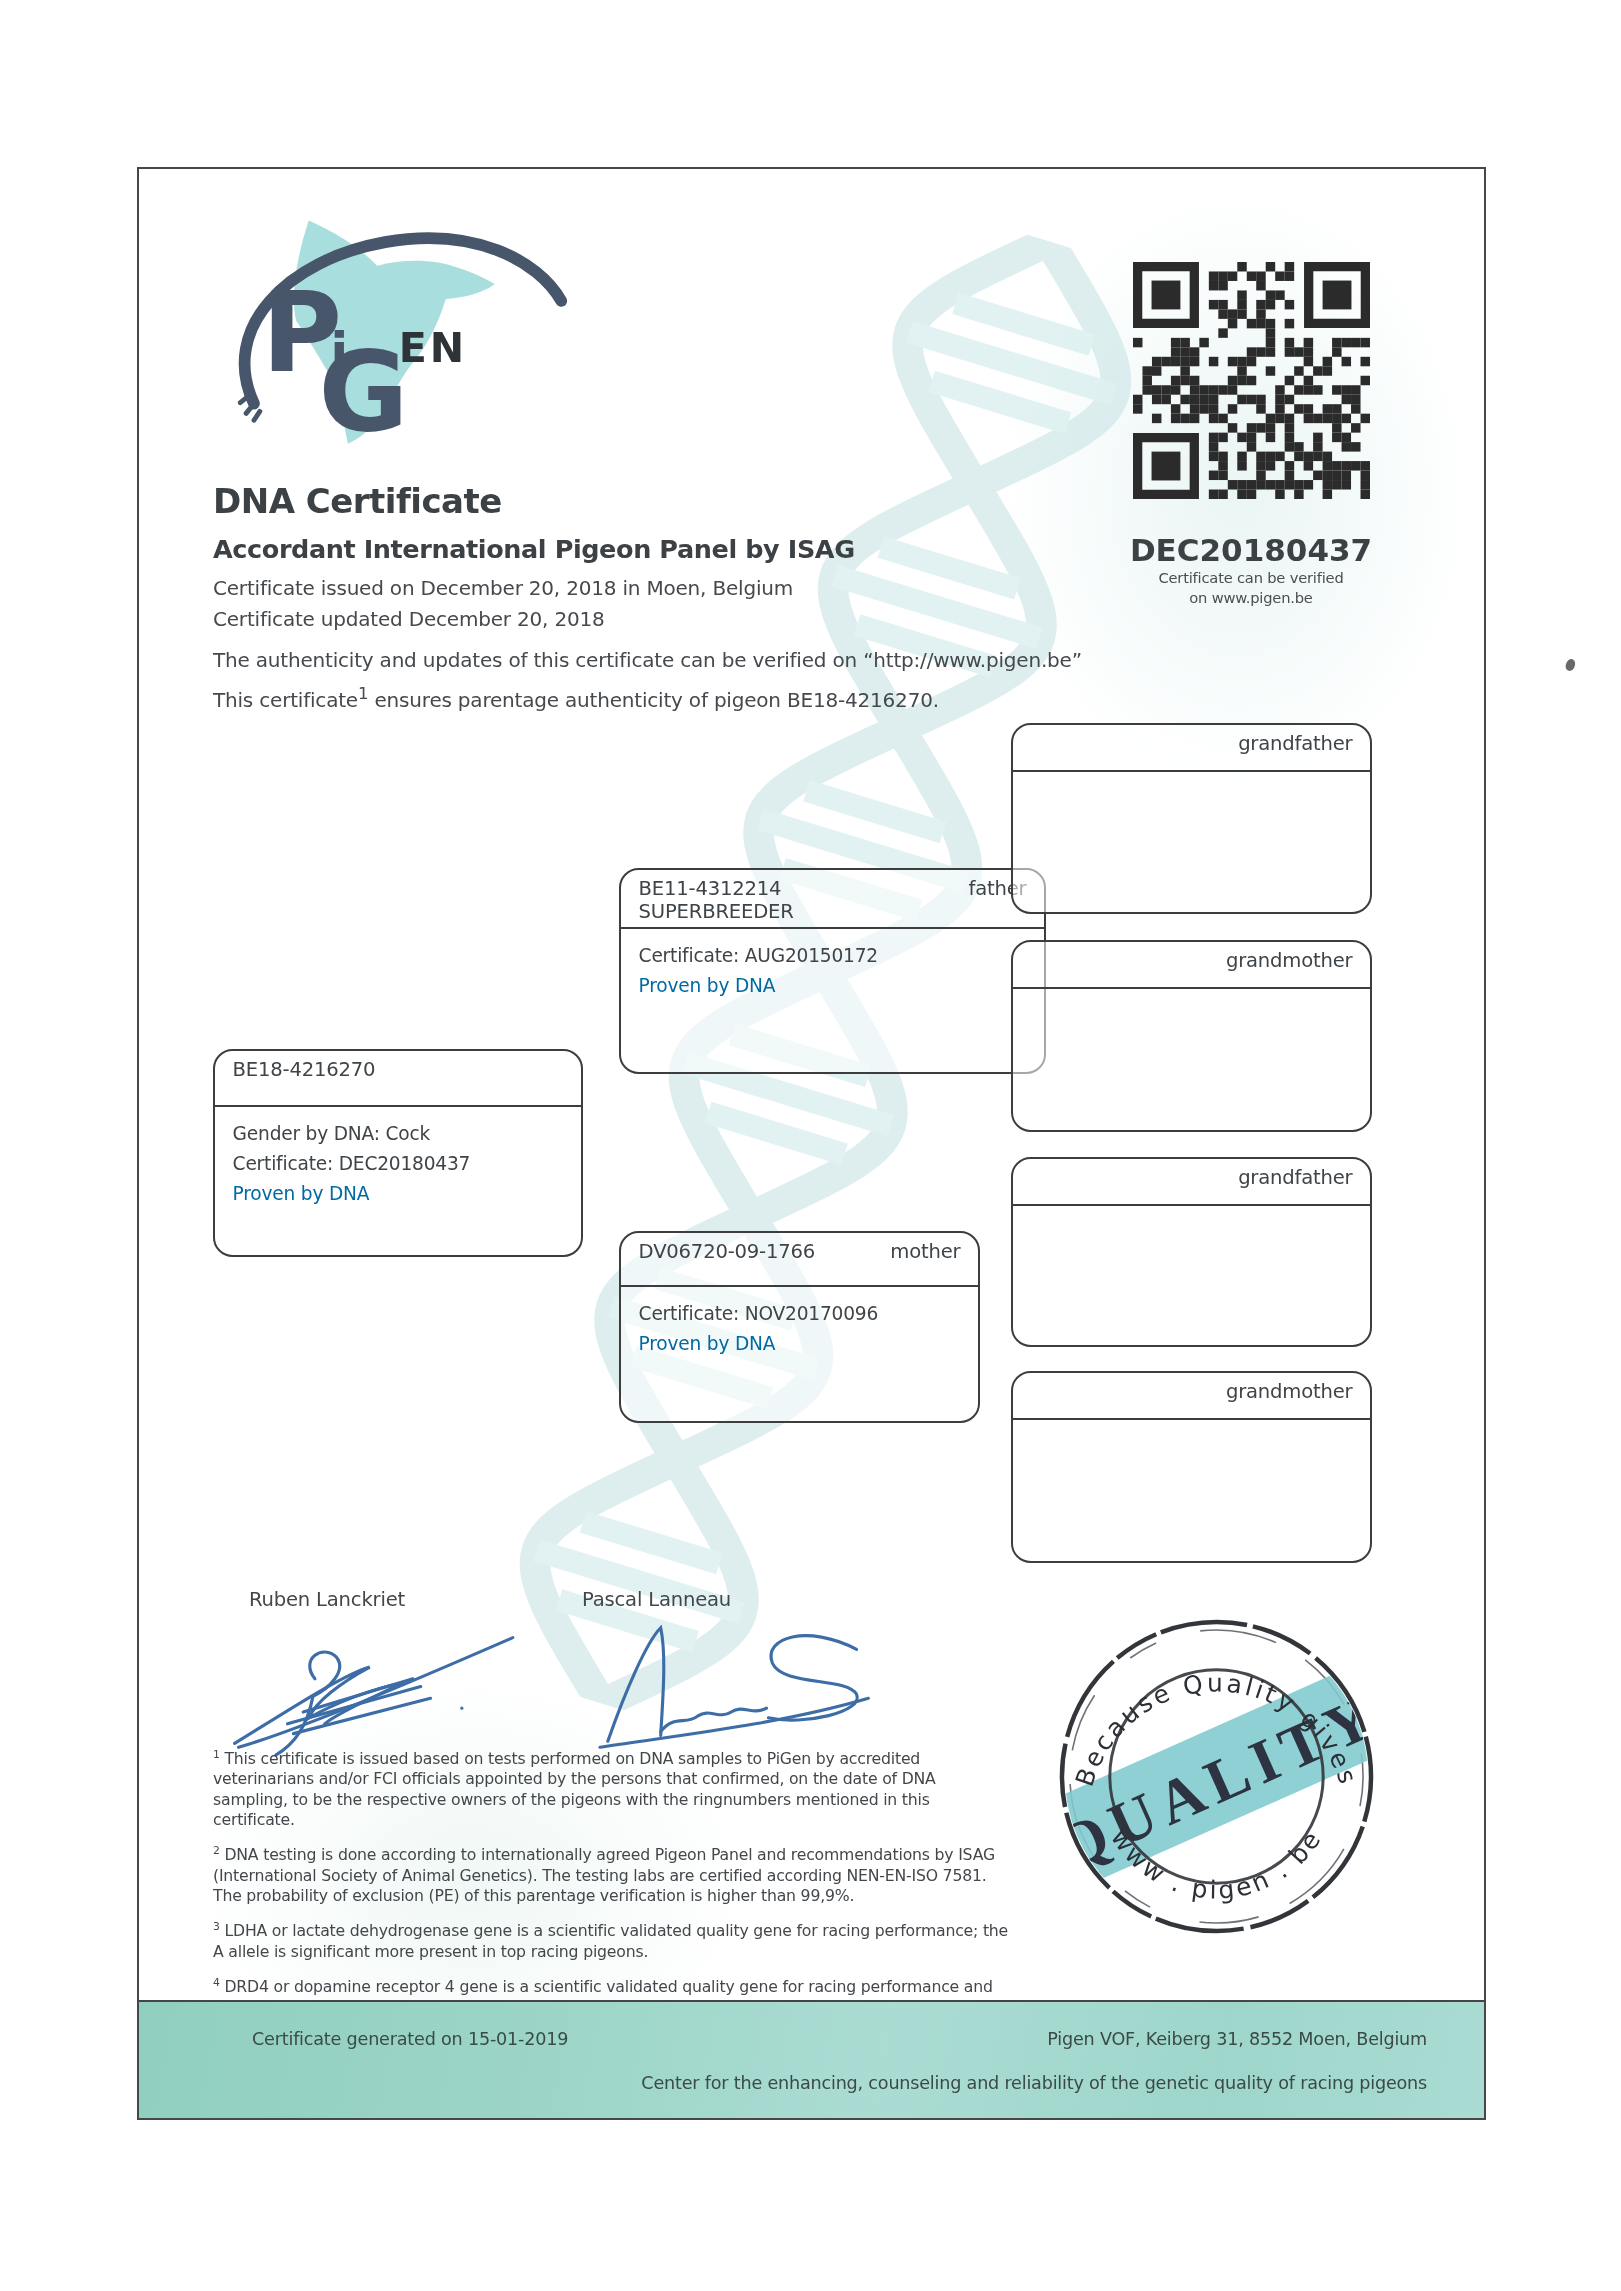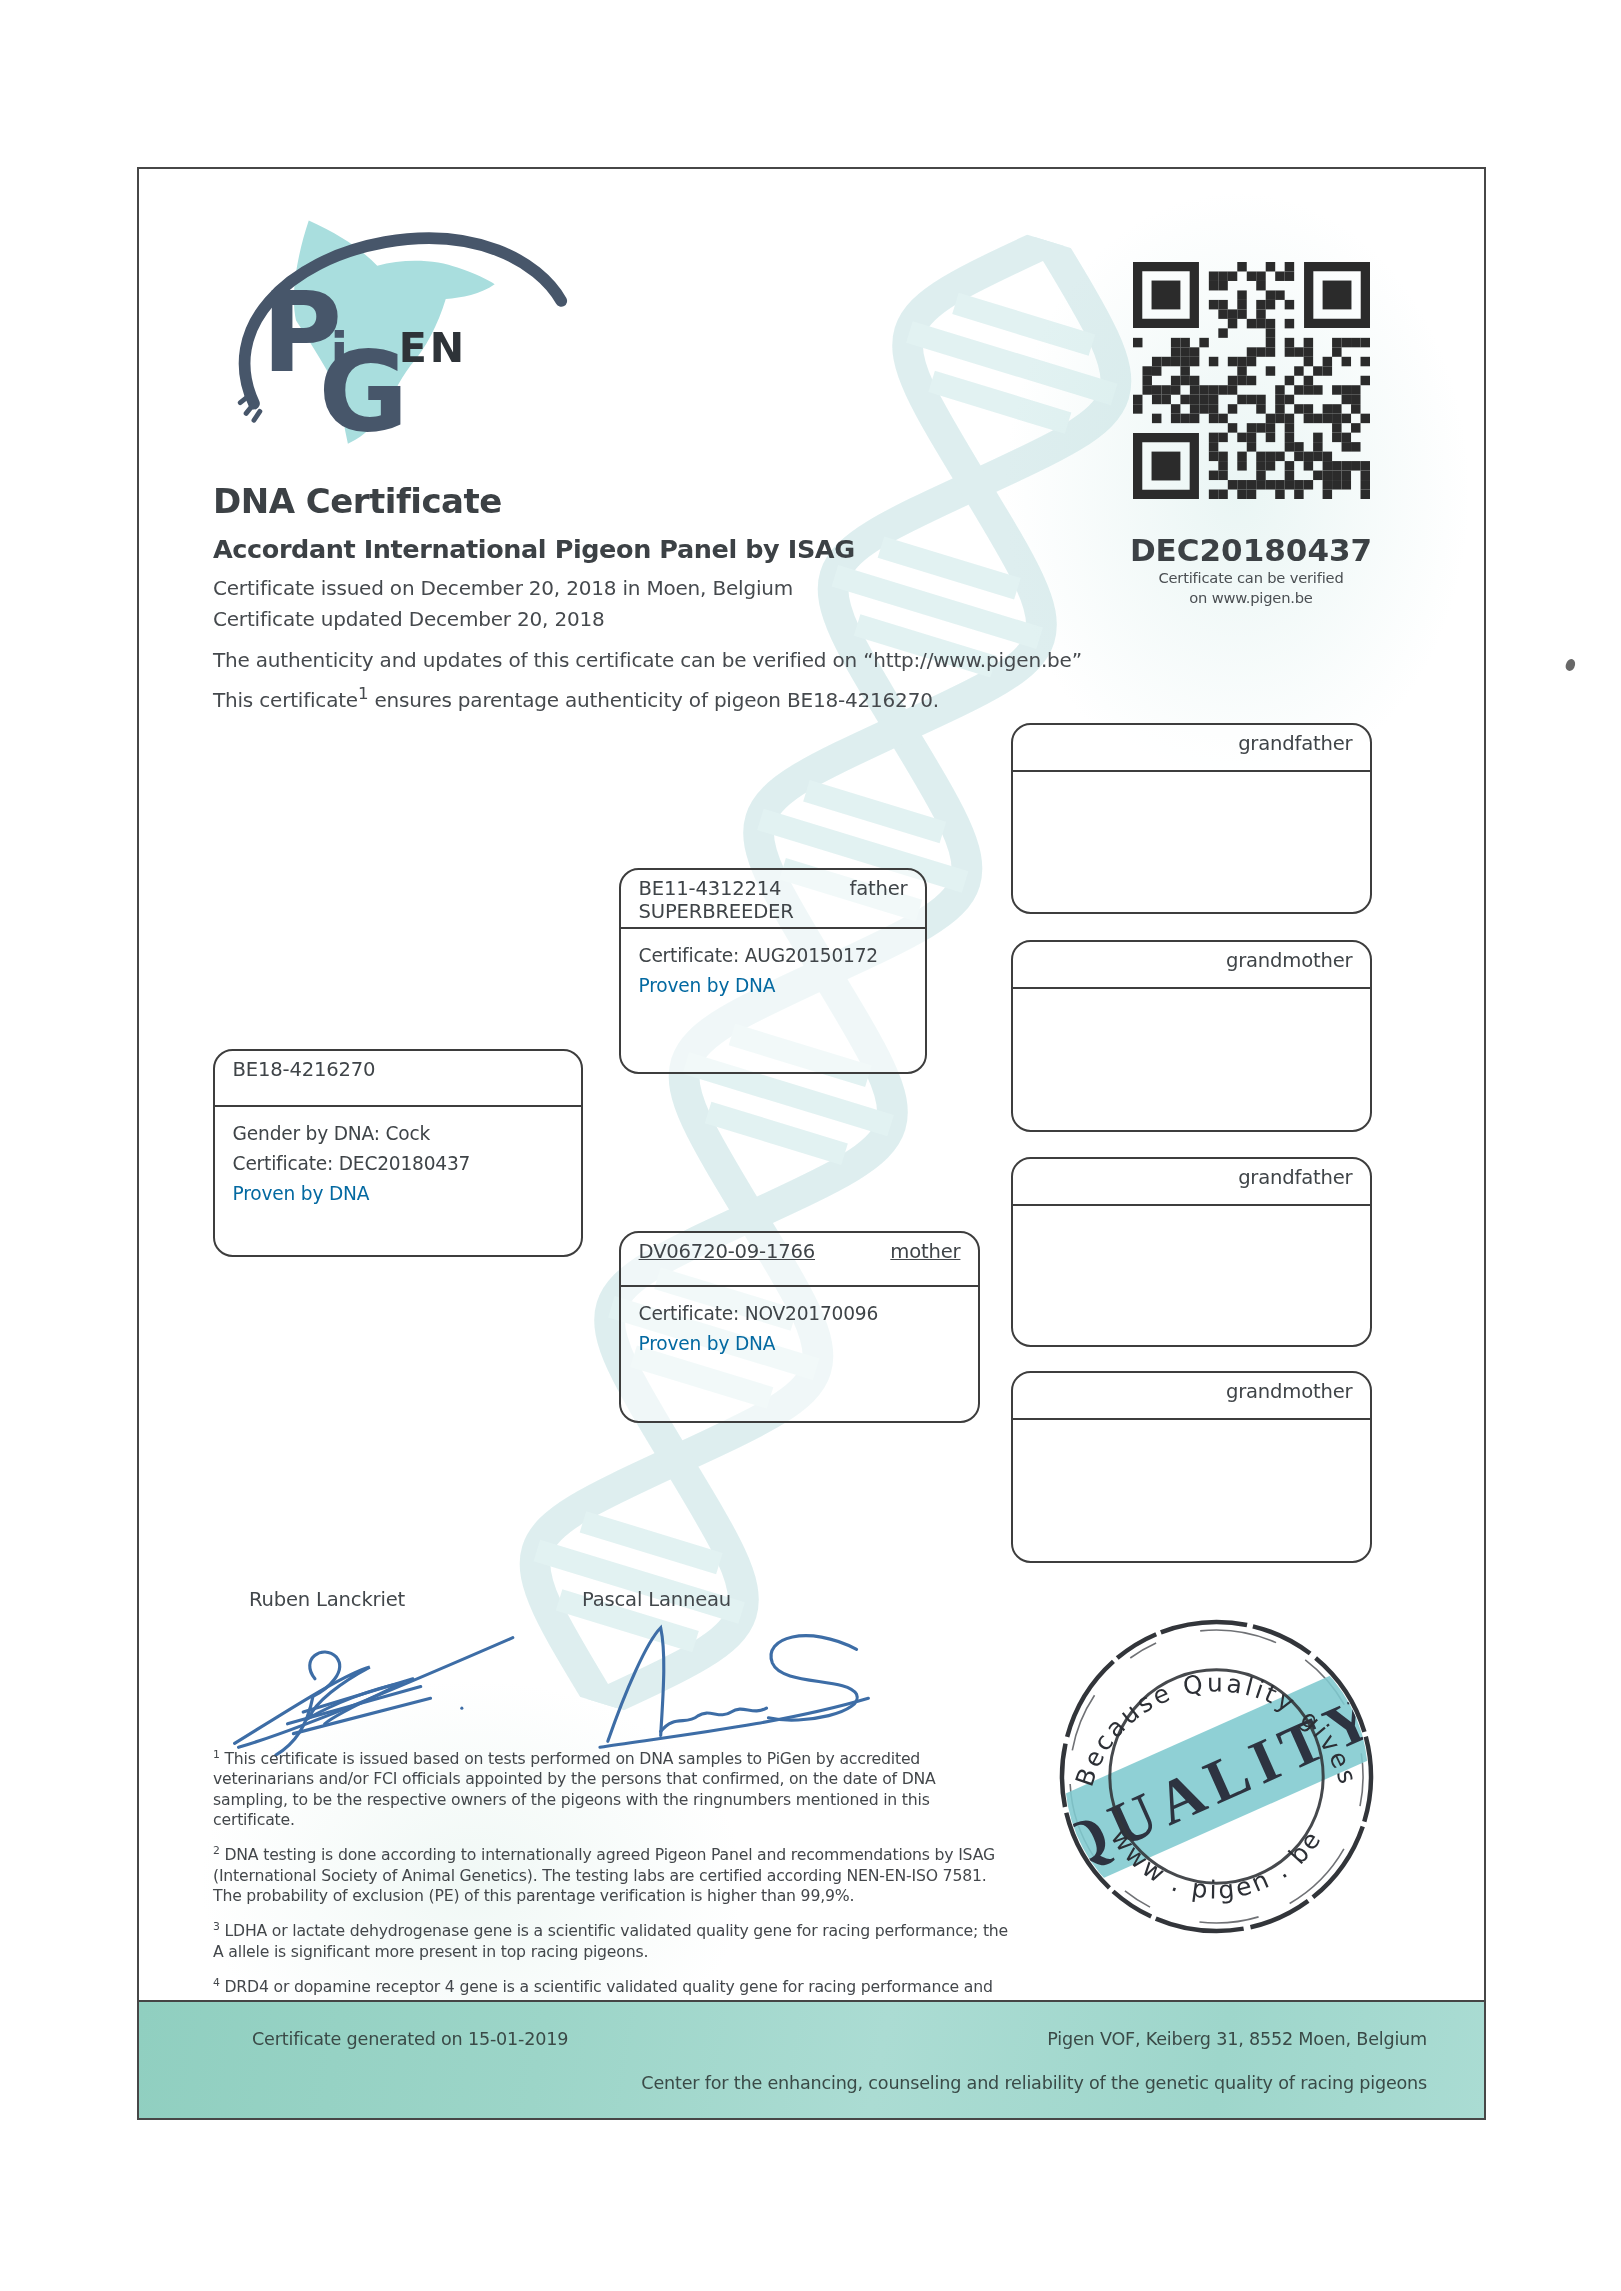--- a/index.html
+++ b/index.html
@@ -330,36 +330,36 @@
           <span class="ring">BE18-4216270</span>
         </div>
     </div>
     <div class="bd">
       <div class="nowrap">Gender by DNA: Cock</div>
       <div class="nowrap">Certificate: DEC20180437</div>
       <div class="red nowrap">Proven by DNA</div>
     </div>
   </div>
 
-  <div class="pedbox" style="left:480px;top:699px;width:308px;height:206px;">
+  <div class="pedbox" style="left:480px;top:699px;width:427px;height:206px;">
     <div class="hd">
       <div class="row">
           <span class="ring">BE11-4312214</span>
           <span class="role">father</span>
         </div>
       <div class="name">SUPERBREEDER</div>
     </div>
     <div class="bd">
       <div class="nowrap">Certificate: AUG20150172</div>
       <div class="red nowrap">Proven by DNA</div>
     </div>
   </div>
 
   <div class="pedbox" style="left:480px;top:1062px;width:361px;height:192px;">
-    <div class="hd" style="min-height:41px;text-decoration:underline;">
+    <div class="hd" style="min-height:41px;">
       <div class="row">
           <span class="ring">DV06720-09-1766</span>
           <span class="role">mother</span>
         </div>
     </div>
     <div class="bd">
       <div class="nowrap">Certificate: NOV20170096</div>
       <div class="red nowrap">Proven by DNA</div>
     </div>
   </div>

